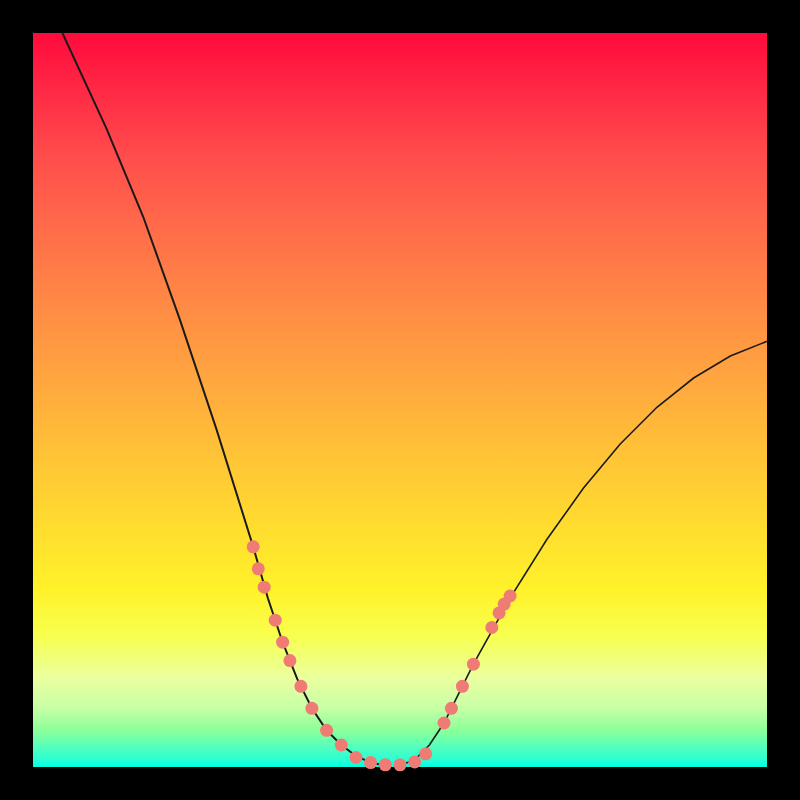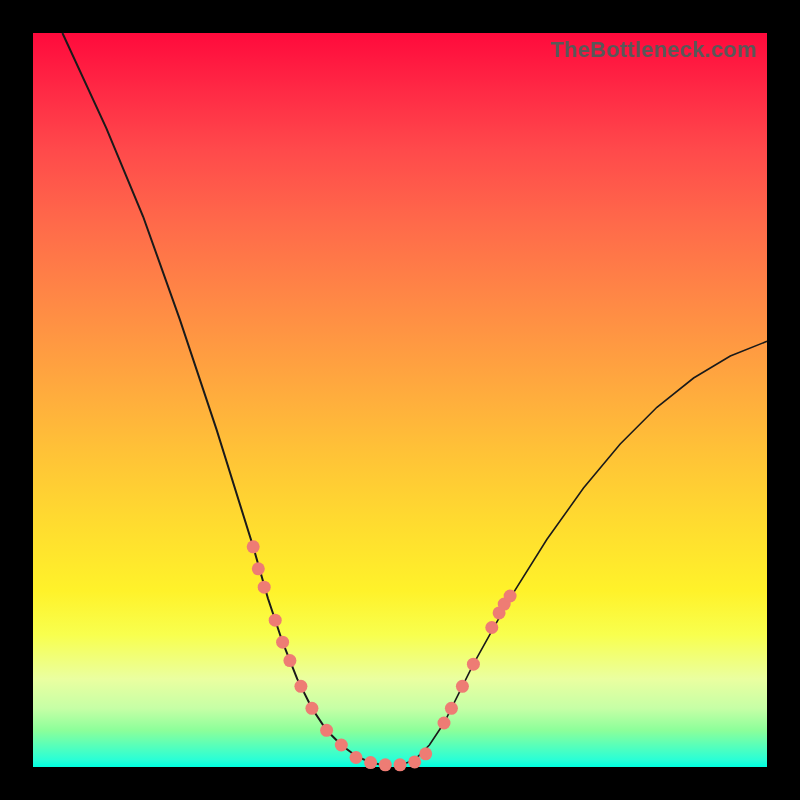--- a/index.html
+++ b/index.html
@@ -73,21 +73,20 @@
   .dot {
     fill: #ee7c74;
     stroke: none;
   }
 </style>
 </head>
 <body>
 
 <div class="frame">
   <div class="plot-area">
-    <div class="watermark">TheBottleneck.com</div>
     <svg class="curves" viewBox="0 0 734 734">
       <g id="curve-layer">
           <path d="M29.4 0.0 L73.4 95.4 L110.1 183.5 L146.8 286.3 L183.5 396.4 L220.2 513.8 L234.9 565.2 L249.6 609.2 L264.2 645.9 L278.9 675.3 L293.6 697.3 L308.3 712.0 L323.0 723.0 L337.6 729.6 L352.3 732.5" class="curve"></path>
           <path d="M367.0 732.5 L381.7 726.7 L396.4 712.0 L411.0 690.0 L425.7 660.6 L440.4 631.2 L477.1 565.2 L513.8 506.5 L550.5 455.1 L587.2 411.0 L623.9 374.3 L660.6 345.0 L697.3 323.0 L734.0 308.3" class="curve right"></path>
         </g>
       <g id="marker-layer">
           <circle cx="220.2" cy="513.8" r="6.5" class="dot"></circle>
           <circle cx="225.3" cy="535.8" r="6.5" class="dot"></circle>
           <circle cx="231.2" cy="554.2" r="6.5" class="dot"></circle>
           <circle cx="242.2" cy="587.2" r="6.5" class="dot"></circle>

